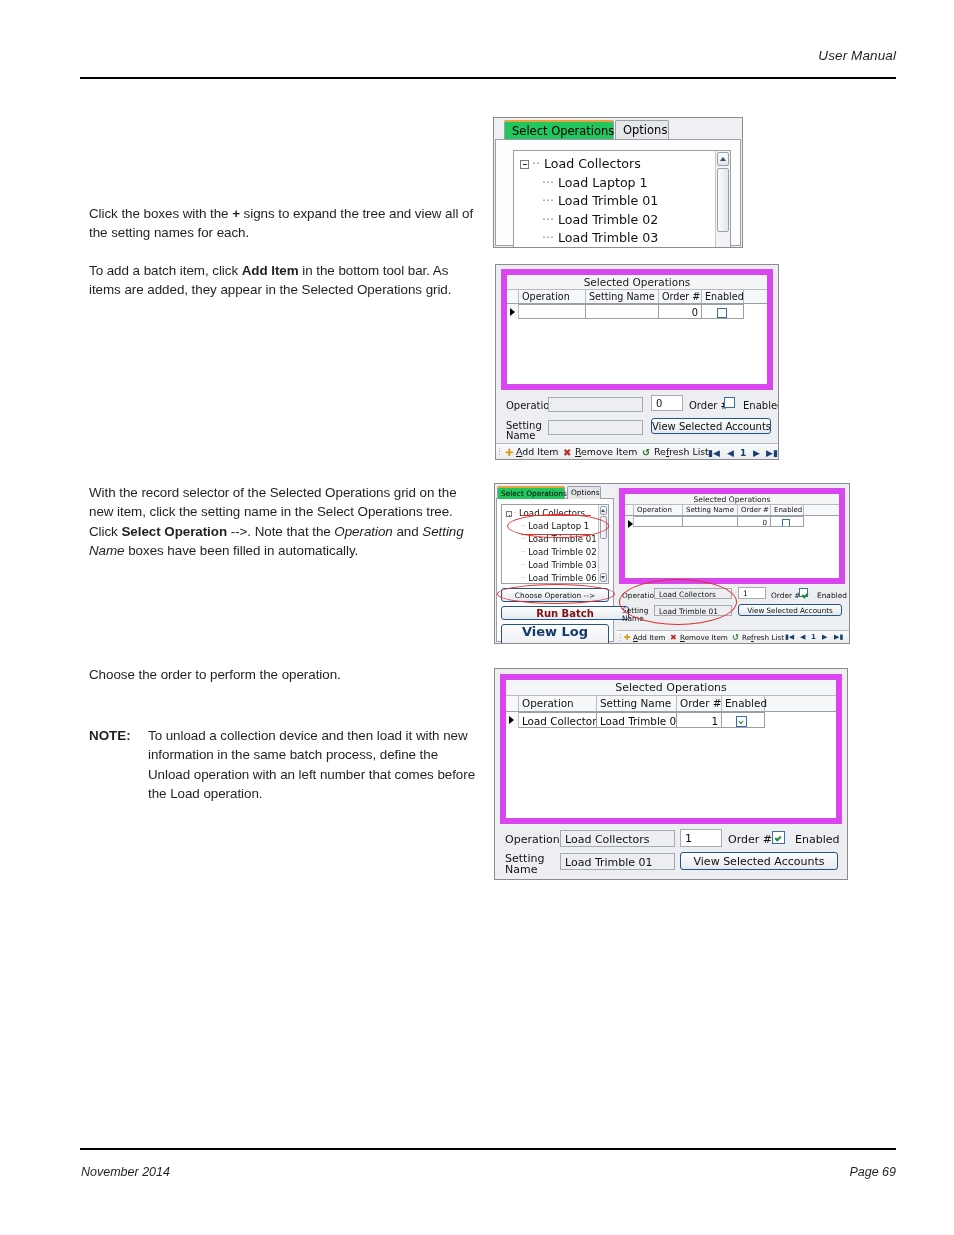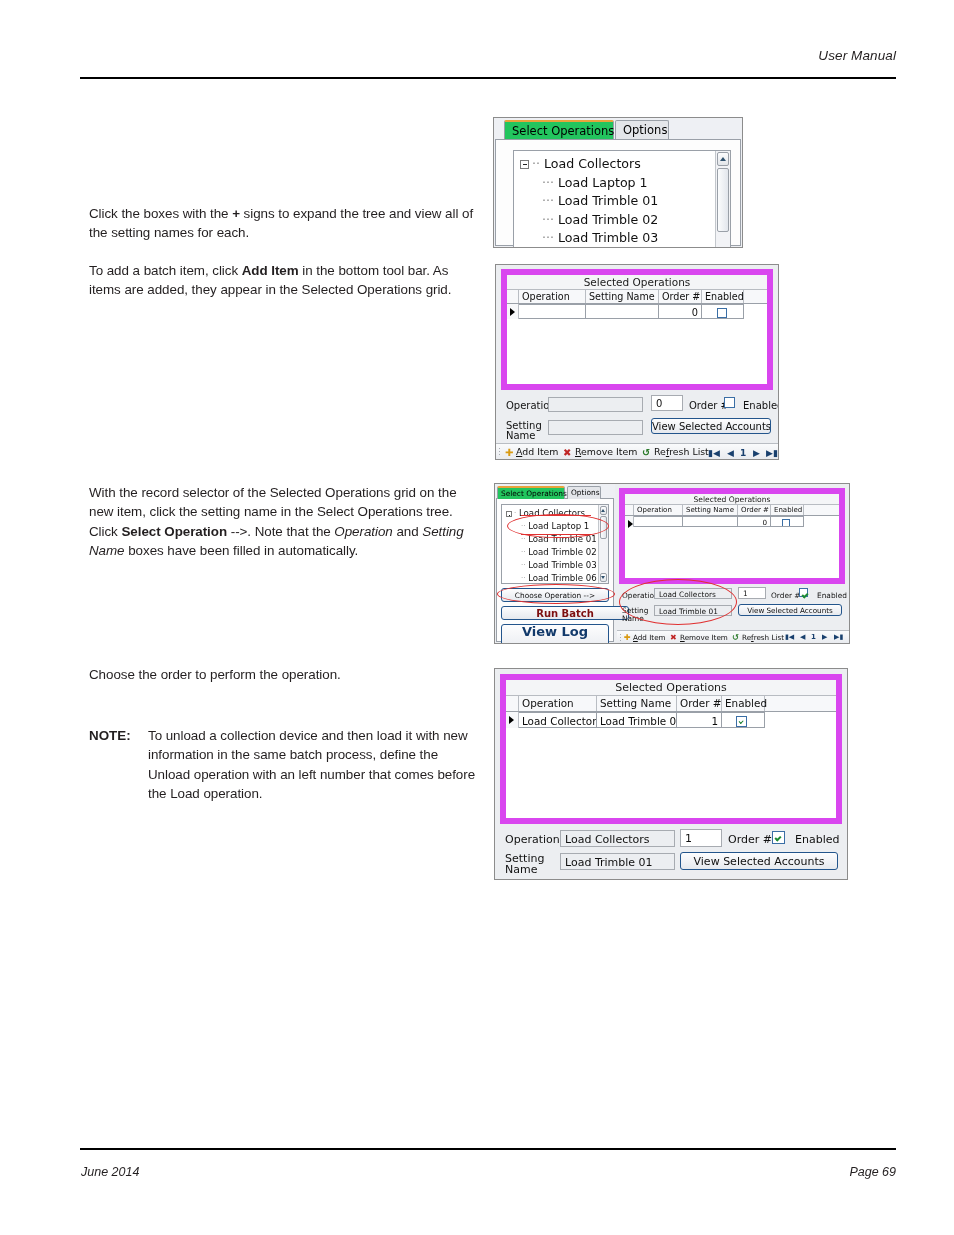--- a/index.html
+++ b/index.html
@@ -675,16 +675,16 @@
 
     <div class="detail-label" style="left:10px; top:184px; font-size:11px;">Setting</div>
     <div class="detail-label" style="left:10px; top:195px; font-size:11px;">Name</div>
     <div class="detail-box" style="left:65px; top:184px; width:115px; height:17px; line-height:17px; font-size:11px;">Load Trimble 01</div>
     <div class="btn" style="left:185px; top:183px; width:158px; height:18px; line-height:17px; font-size:11px;">
       <span>View Selected Accounts</span>
     </div>
   </div>
 
   <div class="ftr-rule"></div>
-  <div class="ftr-left">June 2014</div>
+  <div class="ftr-left">November 2014</div>
   <div class="ftr-right">Page 69</div>
 
 </div>
 
 </body></html>

